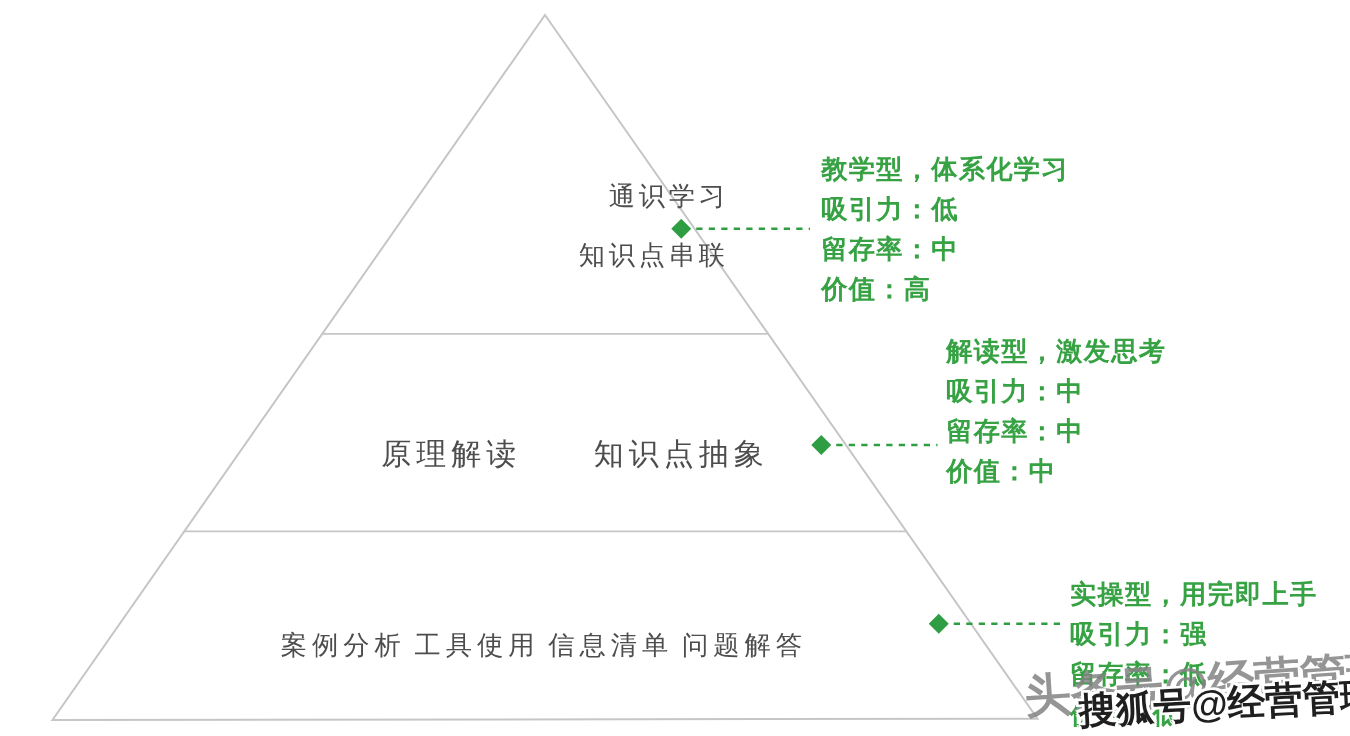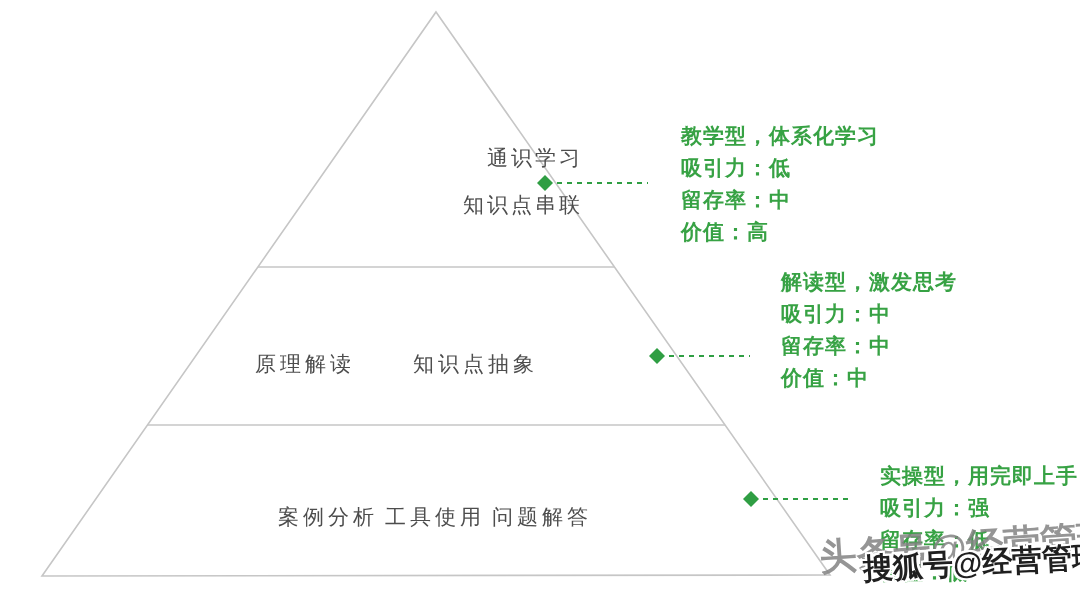--- a/index.html
+++ b/index.html
@@ -15,39 +15,38 @@
 
   
   .tier-label { position: absolute; color: #4d4d4d; }
   .tier1 {
     left: 283px; top: 134px; width: 300px;
     font-size: 21px; letter-spacing: 3px;
     text-align: right; line-height: 47px;
   }
   .tier2 {
     left: 255px; top: 350px; width: 360px;
-    display: flex; justify-content: flex-start; gap: 58px;
-    font-size: 21px; letter-spacing: 4px; line-height: 28px;
+    display: flex; justify-content: flex-end; gap: 58px;
+    font-size: 24px; letter-spacing: 4px; line-height: 28px;
   }
   .tier3 {
     left: 100px; top: 503px; width: 670px;
     display: flex; justify-content: center; gap: 7px;
     font-size: 21px; letter-spacing: 4px; line-height: 28px;
   }
 
   
   .note {
     position: absolute;
     color: #37a244;
     font-size: 21px;
     font-weight: 600;
     line-height: 32px;
     letter-spacing: 1px;
     white-space: nowrap;
-    margin-left: 24px;
   }
   .note-1 { left: 657px; top: 120px; }
   .note-2 { left: 757px; top: 266px; }
   .note-3 { left: 856px; top: 460px; }
 
   
   .wm { position: absolute; white-space: nowrap; font-weight: 700; }
   .wm-back {
     left: 818px; top: 533px;
     font-size: 37px;
@@ -102,20 +101,21 @@
   </div>
 
   <div class="tier-label tier2">
     <span>原理解读</span>
     <span>知识点抽象</span>
   </div>
 
   <div class="tier-label tier3">
     <span>案例分析</span>
     <span>工具使用</span>
+    <span>信息清单</span>
     <span>问题解答</span>
   </div>
 
   <div class="note note-1">
     <div>教学型，体系化学习</div>
     <div>吸引力：低</div>
     <div>留存率：中</div>
     <div>价值：高</div>
   </div>
 

